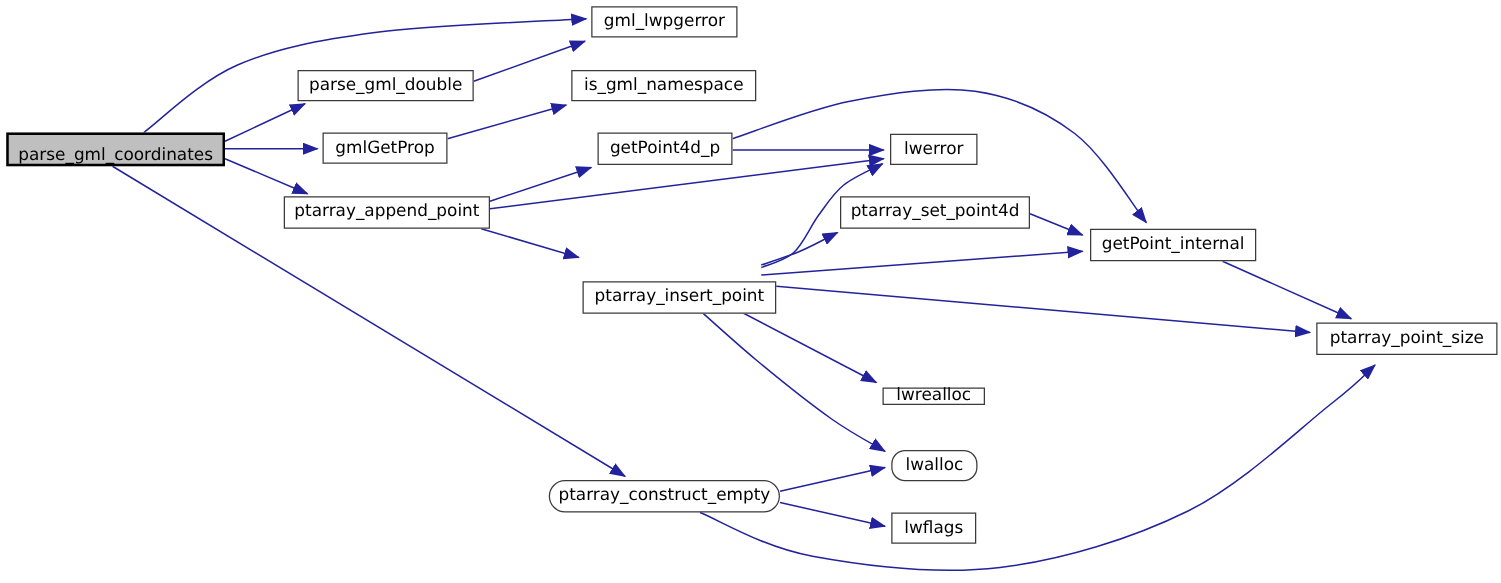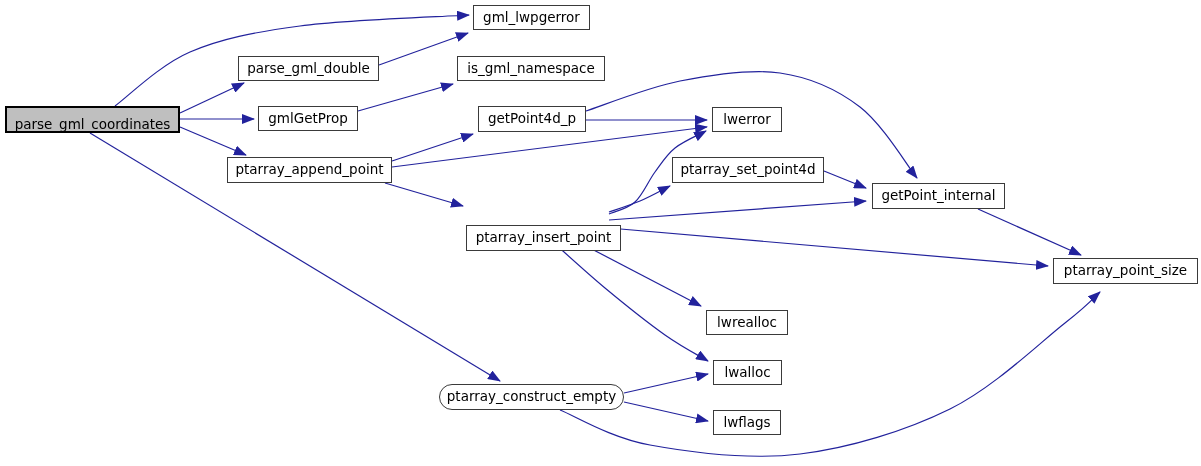--- a/index.html
+++ b/index.html
@@ -99,24 +99,24 @@
       </div>
       <div class="node" style="left: 872px; top: 183px; width: 133px; height: 26px;">
         <span>getPoint_internal</span>
       </div>
       <div class="node" style="left: 466px; top: 208px; width: 155px; height: 26px; margin-top: 17px;">
         <span>ptarray_insert_point</span>
       </div>
       <div class="node" style="left: 1053px; top: 258px; width: 145px; height: 26px;">
         <span>ptarray_point_size</span>
       </div>
-      <div class="node" style="left: 706px; top: 310px; width: 82px; height: 25px;">
+      <div class="node" style="left: 706px; top: 310px; width: 82px; height: 14px;">
         <span>lwrealloc</span>
       </div>
-      <div class="node" style="left: 713px; top: 360px; width: 69px; height: 25px;">
+      <div class="node" style="left: 713px; top: 360px; width: 69px; height: 25px; border-radius: 11px;">
         <span>lwalloc</span>
       </div>
       <div class="node" style="left: 439px; top: 384px; width: 185px; height: 26px; border-radius: 13px;">
         <span>ptarray_construct_empty</span>
       </div>
       <div class="node" style="left: 713px; top: 410px; width: 68px; height: 25px;">
         <span>lwflags</span>
       </div>
     </div>
 </div>

